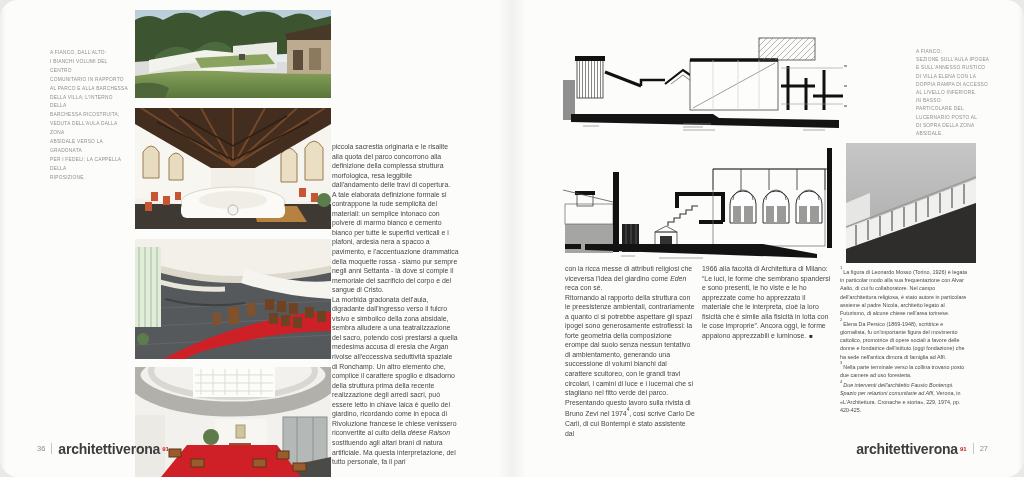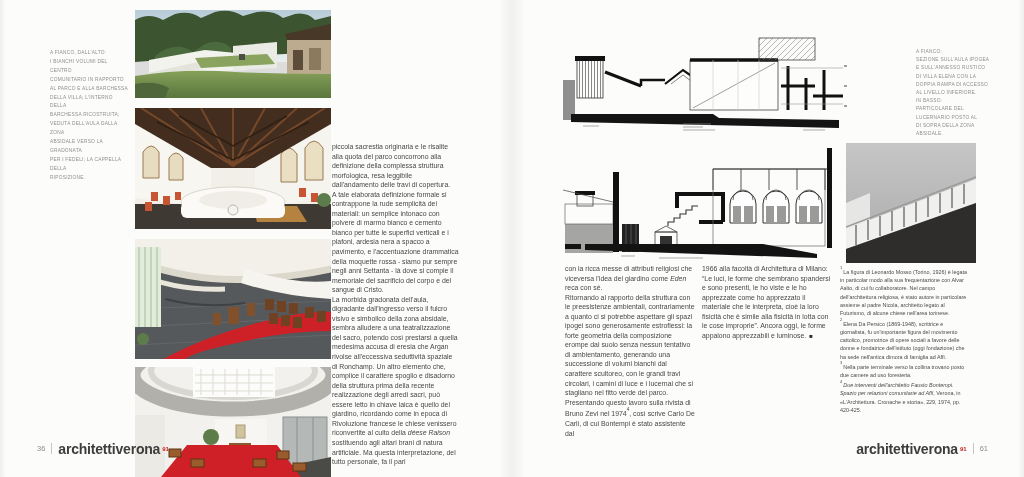--- a/index.html
+++ b/index.html
@@ -1,20 +1,21 @@
 <!DOCTYPE html>
 <html><head>
 <meta charset="utf-8">
 <style>
   html,body{margin:0;padding:0;background:#e9e9e7;}
   #spread{
     position:relative;width:1024px;height:477px;margin:0 auto;
     background:#fcfcfa;overflow:hidden;
     font-family:"Liberation Sans","DejaVu Sans",sans-serif;
     color:#4a4a4a;
+    border-radius:18px;
   }
   .abs{position:absolute;}
   
   .gutter{left:498px;top:0;width:28px;height:477px;
     background:linear-gradient(90deg,rgba(0,0,0,0) 0%,rgba(0,0,0,.045) 45%,rgba(0,0,0,.045) 55%,rgba(0,0,0,0) 100%);}
   .edge-l{left:0;top:0;width:6px;height:477px;background:linear-gradient(90deg,rgba(0,0,0,.05),rgba(0,0,0,0));}
   .edge-r{right:0;top:0;width:6px;height:477px;background:linear-gradient(270deg,rgba(0,0,0,.05),rgba(0,0,0,0));}
 
   .caption{
     font-size:4.8px;line-height:8.9px;letter-spacing:.25px;color:#8f8f8f;
@@ -384,15 +385,15 @@
     <p><sup>1</sup><span>La figura di Leonardo Mosso (Torino, 1926) è legata in particolar modo alla sua frequentazione con Alvar Aalto, di cui fu collaboratore. Nel campo dell'architettura religiosa, è stato autore in particolare assieme al padre Nicola, architetto legato al Futurismo, di alcune chiese nell'area torinese.</span></p>
     <p><sup>2</sup><span>Elena Da Persico (1869-1948), scrittrice e giornalista, fu un'importante figura del movimento cattolico, promotrice di opere sociali a favore delle donne e fondatrice dell'istituto (oggi fondazione) che ha sede nell'antica dimora di famiglia ad Affi.</span></p>
     <p><sup>3</sup><span>Nella parte terminale verso la collina trovano posto due camere ad uso foresteria.</span></p>
     <p><sup>4</sup><span class="it">Due interventi dell'architetto Fausto Bontempi. Spazio per relazioni comunitarie ad Affi</span><span>, Verona, in «L'Architettura. Cronache e storia», 229, 1974, pp. 420-425.</span></p>
   </div>
 
   <div class="abs footer" style="right:36px;">
     <span class="brand">architettiverona</span>
     <span class="issue">91</span>
     <span class="rule"></span>
-    <span class="pn">61</span>
+    <span class="pn">27</span>
   </div>
 </div>
 
 </body></html>

